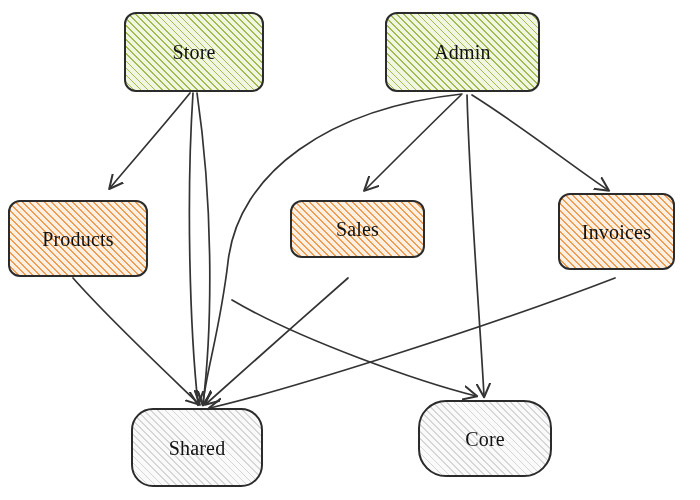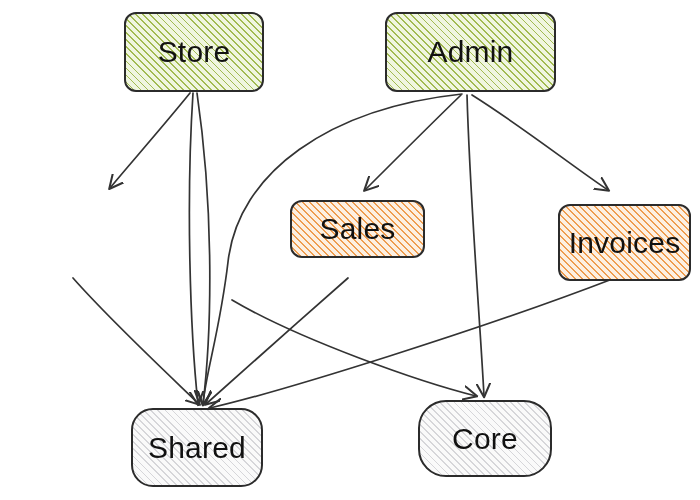--- a/index.html
+++ b/index.html
@@ -28,25 +28,26 @@
     position: absolute;
     box-sizing: border-box;
     border-radius: 12px;
     border: 2px solid #2b2b2b;
     display: flex;
     align-items: center;
     justify-content: center;
     z-index: 5;
   }
   .node-label {
-    font-size: 30px;
+    font-size: 20px;
     color: #111111;
     letter-spacing: 0.2px;
     line-height: 1;
     user-select: none;
+    font-family: Liberation Serif, serif;
   }
   
   .fill-green {
     background-color: #f0f6e0;
     background-image: repeating-linear-gradient(
       45deg,
       rgba(148,176,56,0.85) 0px,
       rgba(148,176,56,0.85) 1.2px,
       rgba(255,255,255,0) 1.2px,
       rgba(255,255,255,0) 5px
@@ -96,30 +97,33 @@
         <path d="M 348 278 C 300 320 235 378 206 404" marker-end="url(#arrow)"></path>
         <path d="M 615 278 C 480 330 280 392 210 408" marker-end="url(#arrow)"></path>
         <path d="M 232 300 C 300 340 420 382 476 396" marker-end="url(#arrow)"></path>
       </g>
   </svg>
 
   <div class="node fill-green" style="left: 124px; top: 12px; width: 140px; height: 80px;">
     <span class="node-label">Store</span>
   </div>
 
-  <div class="node fill-green" style="left: 385px; top: 12px; width: 171px; height: 80px;">
+  <div class="node fill-green" style="left: 385px; top: 12px; width: 155px; height: 80px;">
     <span class="node-label">Admin</span>
   </div>
 
+  <div class="node fill-orange" style="left: 8px; top: 200px; width: 140px; height: 77px;">
+    <span class="node-label">Products</span>
+  </div>
 
   <div class="node fill-orange" style="left: 290px; top: 200px; width: 135px; height: 58px;">
     <span class="node-label">Sales</span>
   </div>
 
-  <div class="node fill-orange" style="left: 558px; top: 204px; width: 133px; height: 77px;">
+  <div class="node fill-orange" style="left: 558px; top: 193px; width: 117px; height: 77px;">
     <span class="node-label">Invoices</span>
   </div>
 
   <div class="node fill-gray" style="left: 131px; top: 408px; width: 132px; height: 79px; border-radius: 22px;">
     <span class="node-label">Shared</span>
   </div>
 
   <div class="node fill-gray" style="left: 418px; top: 400px; width: 134px; height: 77px; border-radius: 28px;">
     <span class="node-label">Core</span>
   </div>

